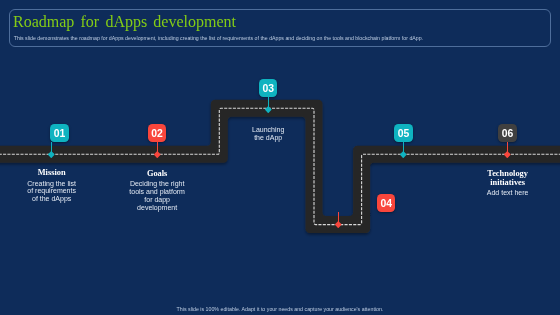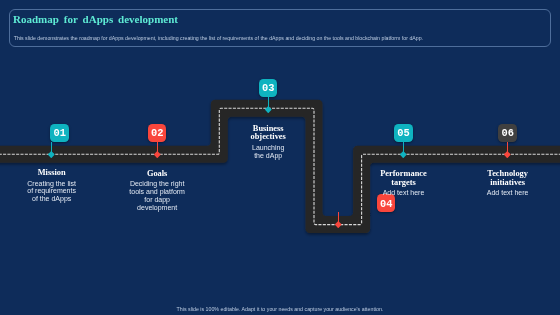--- a/index.html
+++ b/index.html
@@ -2,30 +2,30 @@
 <html><head>
 <meta charset="utf-8">
 <style>
   html,body{margin:0;padding:0;}
   body{width:560px;height:315px;overflow:hidden;background:#0E2C5A;
        font-family:"Liberation Sans",sans-serif;-webkit-font-smoothing:antialiased;}
   .slide{position:relative;width:560px;height:315px;background:#0E2C5A;}
   .header{position:absolute;left:9px;top:9px;width:542px;height:38px;
           border:1px solid #4E6E9B;border-radius:6px;box-sizing:border-box;}
   .title{position:absolute;left:3px;top:3.2px;font-family:"Liberation Serif",serif;
-         font-weight:bold;font-size:11px;color:#5eead4;letter-spacing:0px;word-spacing:2.2px;}
+         font-weight:normal;font-size:16px;color:#84cc16;letter-spacing:0px;word-spacing:2.2px;}
   .subtitle{position:absolute;left:3.7px;top:24.6px;font-size:5.24px;color:#BCCCE2;
             letter-spacing:0px;white-space:nowrap;}
   .footer{position:absolute;left:0;top:305.6px;width:560px;text-align:center;
           font-size:5.27px;color:#BCCCE2;}
   svg.road{position:absolute;left:0;top:0;}
   .pin{position:absolute;width:18.4px;height:18.4px;}
   .badge{position:absolute;left:0;top:0;width:18.4px;height:18.4px;border-radius:4.4px;
          display:flex;align-items:center;justify-content:center;padding-top:1.4px;
-         font-family:Liberation Mono, monospace;font-weight:bold;font-size:10.4px;color:#fff;
+         font-family:Liberation Sans, sans-serif;font-weight:bold;font-size:10.4px;color:#fff;
          letter-spacing:0px;box-sizing:border-box;
          box-shadow:0 1px 2.4px rgba(0,0,0,0.38);}
   .stem{position:absolute;left:8.7px;top:18px;width:1px;height:12.8px;}
   .dot{position:absolute;left:6.95px;top:28.15px;width:4.5px;height:4.5px;
        transform:rotate(45deg);border-radius:0.7px;}
   .blk{position:absolute;text-align:center;}
   .blk .h{font-family:"Liberation Serif",serif;font-weight:bold;font-size:8.4px;
           color:#FFFFFF;line-height:8.9px;position:relative;top:-0.7px;}
   .blk .p{font-size:7px;color:#E2E9F3;line-height:7.95px;margin-top:0.6px;}
 </style>
@@ -67,39 +67,34 @@
     <div class="h">Goals</div>
     <div class="p">Deciding the right tools and platform for dapp development</div>
   </div>
 
   <div class="pin" style="left:259.00px;top:78.50px">
     <div class="badge" style="background: rgb(15, 179, 192);">03</div>
     <div class="stem" style="background: rgb(15, 179, 192);"></div>
     <div class="dot" style="background: rgb(15, 179, 192);"></div>
   </div>
   <div class="blk" style="left:248.20px;top:125.20px;width:40px">
-    <div class="h">Business objectives</div>
     <div class="p">Launching the dApp</div>
   </div>
 
   <div class="pin" style="left:329.05px;top:193.90px">
     <div class="badge" style="background: rgb(249, 70, 60); margin-left: 48px;">04</div>
     <div class="stem" style="background: rgb(249, 70, 60);"></div>
     <div class="dot" style="background: rgb(249, 70, 60);"></div>
   </div>
 
   <div class="pin" style="left:394.30px;top:123.50px">
     <div class="badge" style="background: rgb(15, 179, 192);">05</div>
     <div class="stem" style="background: rgb(15, 179, 192);"></div>
     <div class="dot" style="background: rgb(15, 179, 192);"></div>
   </div>
-  <div class="blk" style="left:377.50px;top:170.50px;width:52px">
-    <div class="h">Performance targets</div>
-    <div class="p">Add text here</div>
-  </div>
 
   <div class="pin" style="left:498.45px;top:123.50px">
     <div class="badge" style="background: #404040;">06</div>
     <div class="stem" style="background: rgb(249, 70, 60);"></div>
     <div class="dot" style="background: rgb(249, 70, 60);"></div>
   </div>
   <div class="blk" style="left:483.65px;top:170.50px;width:48px">
     <div class="h">Technology initiatives</div>
     <div class="p">Add text here</div>
   </div>

